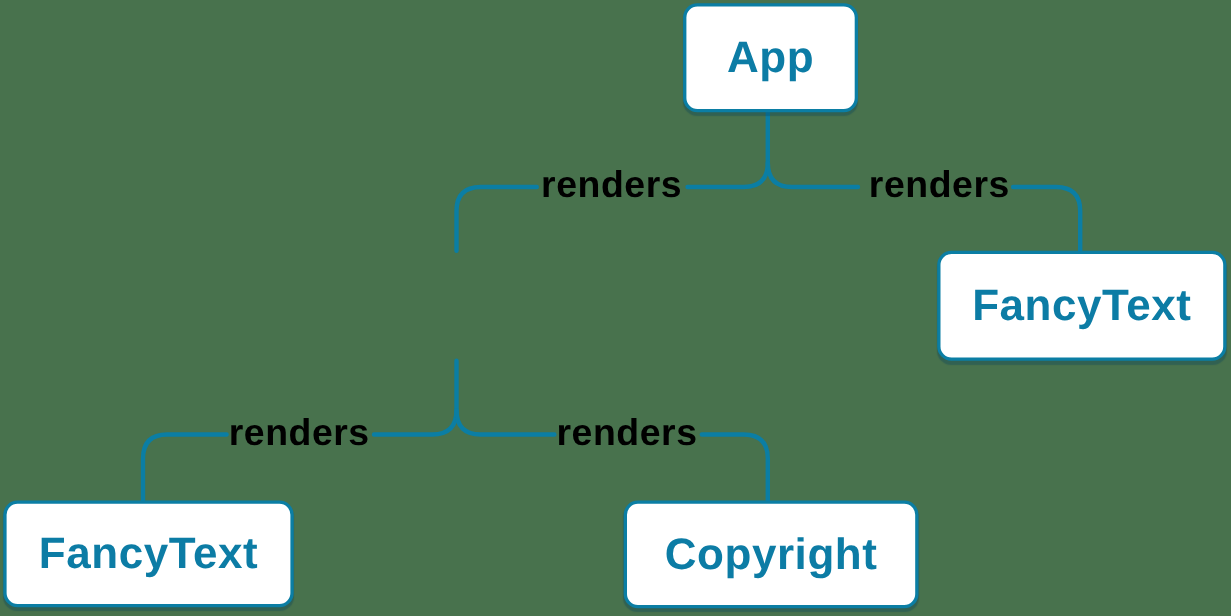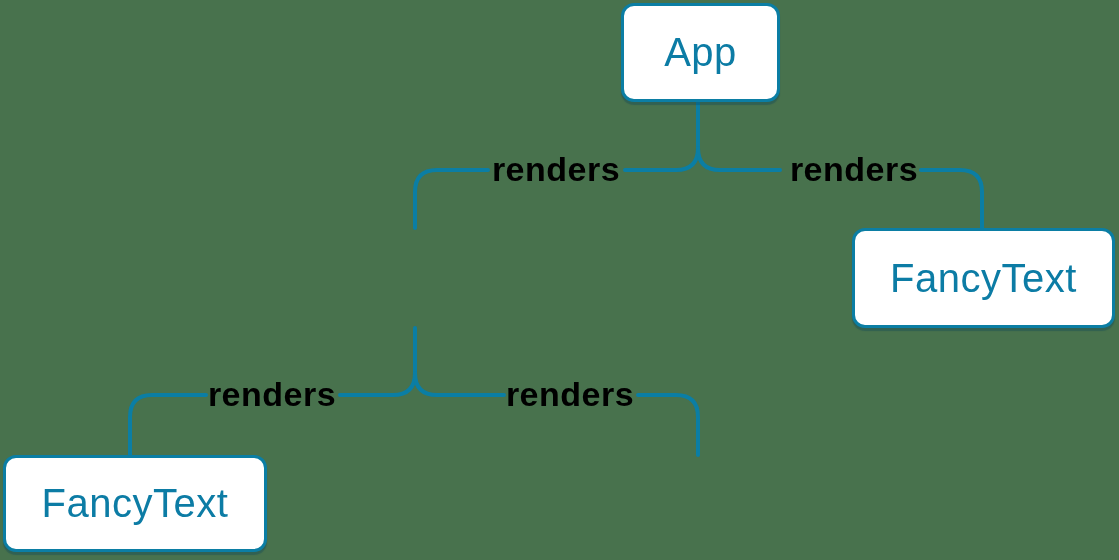--- a/index.html
+++ b/index.html
@@ -32,21 +32,21 @@
     position: absolute;
     display: flex;
     align-items: center;
     justify-content: center;
     background: #ffffff;
     border: 3.5px solid #0b7ea4;
     border-radius: 13px;
     box-sizing: border-box;
     color: #0c7ca5;
     font-size: 40px;
-    font-weight: 400;
+    font-weight: 700;
     letter-spacing: 0.5px;
     box-shadow: 0 3px 1px rgba(8, 66, 92, 0.35);
     white-space: nowrap;
   }
   .node-app            { left: 621px; top: 3px;   width: 159px; height: 99px;  }
   .node-inspiration    { left: 198px; top: 228px; width: 459px; height: 100px; }
   .node-fancy-top      { left: 852px; top: 228px; width: 263px; height: 100px; }
   .node-fancy-bottom   { left: 3px;   top: 455px; width: 264px; height: 97px;  }
   .node-copyright      { left: 567px; top: 455px; width: 268px; height: 98px;  }
   .edge-label {
@@ -81,19 +81,22 @@
 
 
   <div class="node node-fancy-top">
     <span>FancyText</span>
   </div>
 
   <div class="node node-fancy-bottom">
     <span>FancyText</span>
   </div>
 
+  <div class="node node-copyright">
+    <span>Copyright</span>
+  </div>
 
   <div class="edge-label edge-label-0">renders</div>
   <div class="edge-label edge-label-1">renders</div>
   <div class="edge-label edge-label-2">renders</div>
   <div class="edge-label edge-label-3">renders</div>
 
 </div>
 
 </body></html>

